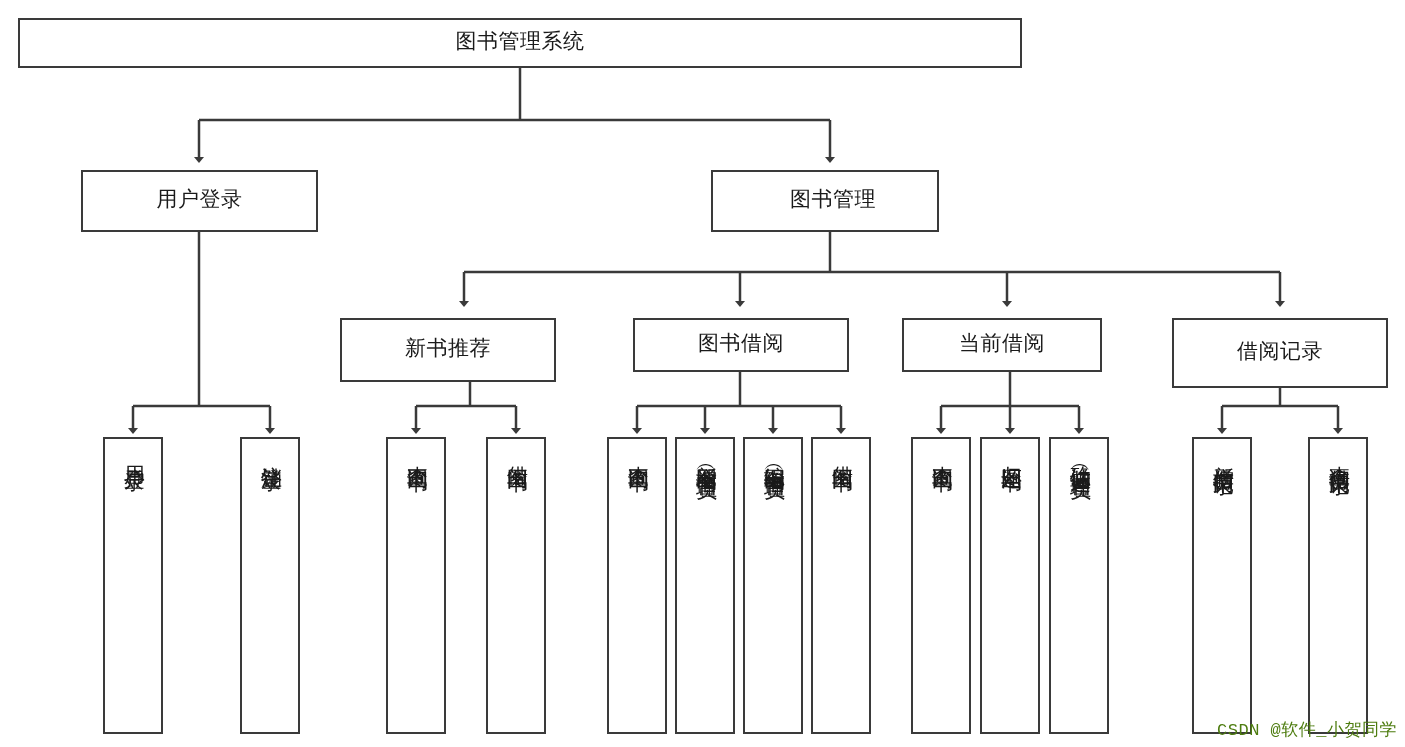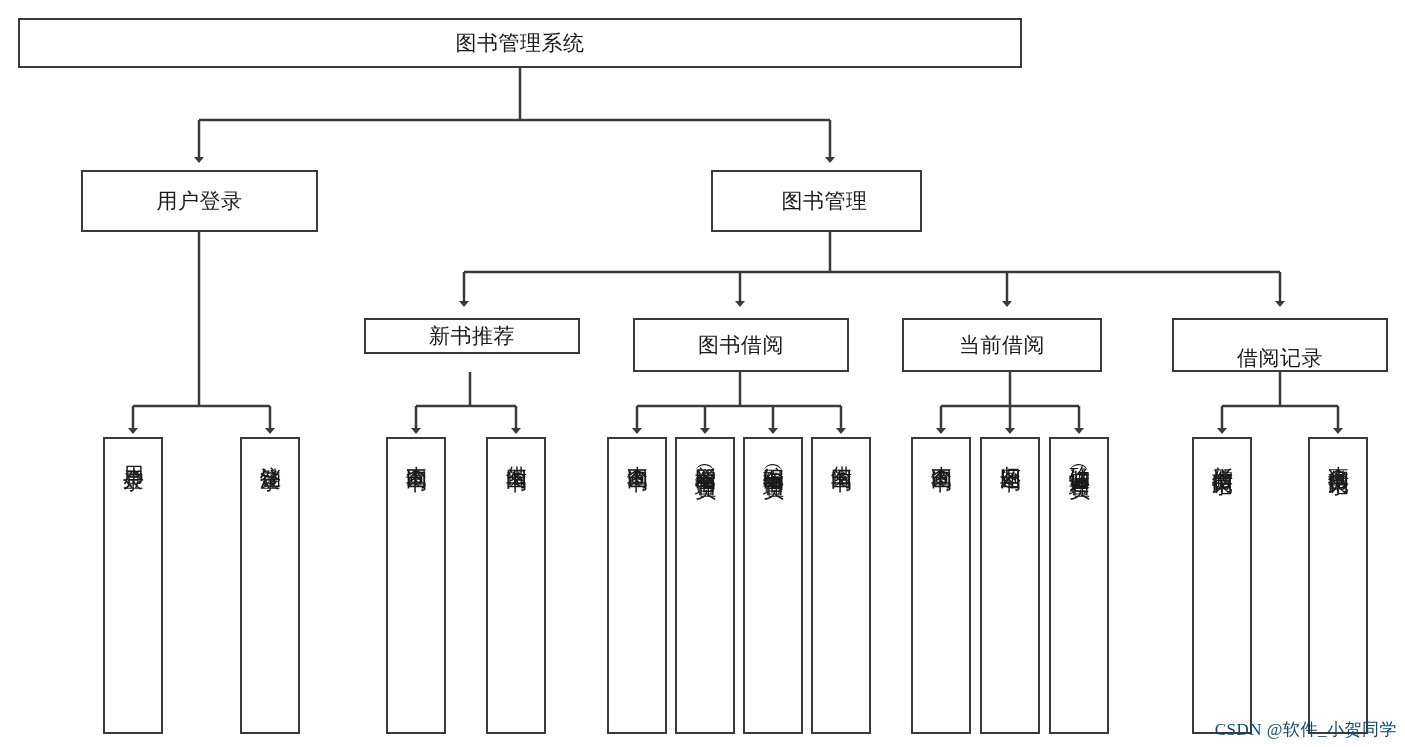--- a/index.html
+++ b/index.html
@@ -5,21 +5,21 @@
   html, body {
     margin: 0;
     padding: 0;
     background: #ffffff;
   }
   #canvas {
     position: relative;
     width: 1405px;
     height: 747px;
     background: #ffffff;
-    font-family: Liberation Serif, serif;
+    font-family: Liberation Mono, monospace;
     overflow: hidden;
   }
   svg.wires {
     position: absolute;
     left: 0;
     top: 0;
     width: 1405px;
     height: 747px;
     pointer-events: none;
   }
@@ -50,21 +50,21 @@
     line-height: 1.2;
     letter-spacing: 2px;
     white-space: normal;
     max-height: 100%;
   }
   .watermark {
     position: absolute;
     right: 8px;
     bottom: 6px;
     font-size: 17px;
-    color: #0c4a6e;
+    color: #4d7c0f;
     letter-spacing: 0.5px;
     white-space: nowrap;
     user-select: none;
   }
 </style>
 </head>
 <body>
 
 <div id="canvas">
 
@@ -118,34 +118,34 @@
     </g>
   </svg>
 
   <div class="node" style="left:18px;top:18px;width:1004px;height:50px;">
     <span class="label">图书管理系统</span>
   </div>
 
   <div class="node" style="left:81px;top:170px;width:237px;height:62px;">
     <span class="label">用户登录</span>
   </div>
-  <div class="node" style="left:711px;top:170px;width:211px;height:62px;padding-left:16px;">
+  <div class="node" style="left:711px;top:170px;width:228px;height:62px;padding-left:16px;">
     <span class="label">图书管理</span>
   </div>
 
-  <div class="node" style="left:364px;top:318px;width:216px;height:36px;">
+  <div class="node" style="left:340px;top:318px;width:216px;height:64px;">
     <span class="label">新书推荐</span>
   </div>
   <div class="node" style="left:633px;top:318px;width:216px;height:54px;text-align:right;">
     <span class="label">图书借阅</span>
   </div>
   <div class="node" style="left:902px;top:318px;width:200px;height:54px;">
     <span class="label">当前借阅</span>
   </div>
-  <div class="node" style="left:1172px;top:318px;width:216px;height:54px;align-items:flex-end;">
+  <div class="node" style="left:1172px;top:318px;width:216px;height:70px;">
     <span class="label">借阅记录</span>
   </div>
 
   <div class="node leaf" style="left:103px;top:437px;width:60px;height:297px;">
     <span class="label">用户登录</span>
   </div>
   <div class="node leaf" style="left:240px;top:437px;width:60px;height:297px;">
     <span class="label">注销登录</span>
   </div>
 

